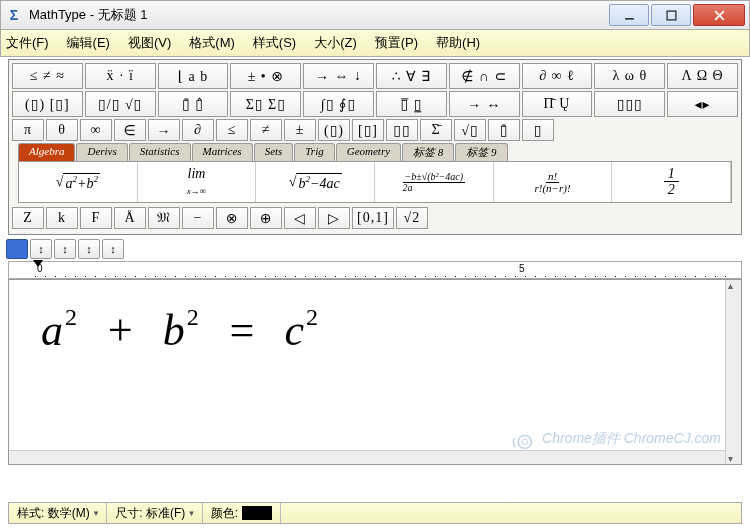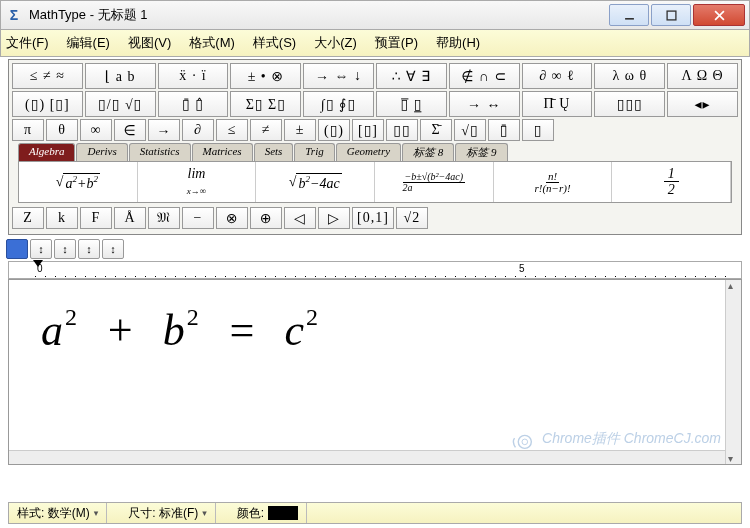--- a/index.html
+++ b/index.html
@@ -17,21 +17,21 @@
 .menubar span { cursor:default; }
 
 .palette-frame { border:1px solid #888; margin:2px 8px 0 8px; background:#f4f4f0; padding:3px; }
 .prow { display:flex; gap:2px; margin-bottom:2px; }
 .pbtn { border:1px solid #999; background:linear-gradient(#fff,#eee); height:26px; display:flex; align-items:center; justify-content:center; font-family:"Cambria Math","Times New Roman",serif; font-size:14px; letter-spacing:1px; padding:0 4px; cursor:default; flex:1; min-width:0; white-space:nowrap;}
 .pbtn.nar { flex:0 0 auto; min-width:34px;}
 .prow.small .pbtn { height:22px; font-size:14px; flex:0 0 auto; min-width:32px; }
 
 .tabbar { display:flex; gap:1px; margin:2px 0 0 6px; font-size:11px; }
 .tab { background:#d8d4c8; border:1px solid #999; border-bottom:none; padding:1px 10px; border-radius:3px 3px 0 0; font-family:"Times New Roman",serif; font-style:italic; }
-.tab.active { background:#7f1d1d; color:#fff; font-style:italic; }
+.tab.active { background:#c2410c; color:#fff; font-style:italic; }
 
 .template-row { display:flex; gap:0; border:1px solid #999; background:#fff; margin:0 6px; }
 .template-row .tcell { border-right:1px solid #ccc; flex:1; display:flex; align-items:center; justify-content:center; height:40px; font-family:"Cambria Math","Times New Roman",serif; font-size:14px; font-style:italic; }
 
 .iconrow { display:flex; gap:2px; margin:4px 6px 2px 6px; flex-wrap:wrap; }
 .ib { width:22px; height:20px; border:1px solid #999; background:linear-gradient(#fff,#eaeaea); display:flex; align-items:center; justify-content:center; font-size:11px; border-radius:2px;}
 .ib.blue { background:#3b6fd6; border-color:#2a4f9c;}
 
 .ruler { height:18px; background:#fff; border:1px solid #aaa; margin:2px 8px 0 8px; position:relative; font-size:10px; }
 .ruler .tick0 { position:absolute; left:28px; top:1px; }
@@ -42,21 +42,21 @@
 .canvas { margin:0 8px 4px 8px; border:1px solid #999; background:#fff; height:186px; position:relative; overflow:hidden; }
 .eq { position:absolute; left:32px; top:24px; font-family:Liberation Serif, serif; font-style:italic; font-size:44px; letter-spacing:2px; }
 .eq sup { font-size:24px; font-style:normal; vertical-align:20px; }
 .canvas .vscroll { position:absolute; right:0; top:0; width:16px; height:100%; background:#eee; border-left:1px solid #ccc;}
 .canvas .vscroll::before{content:"▴";position:absolute;top:0;left:2px;font-size:10px;color:#666;}
 .canvas .vscroll::after{content:"▾";position:absolute;bottom:0;left:2px;font-size:10px;color:#666;}
 .canvas .hscroll { position:absolute; left:0; bottom:0; right:16px; height:14px; background:#eee; border-top:1px solid #ccc;}
 .watermark { position:absolute; right:20px; bottom:14px; font-size:14px; color:#bcd0e6; font-style:italic; display:flex; align-items:flex-start; gap:6px;}
 .watermark svg{width:28px;height:20px;}
 
-.statusbar { position:absolute; bottom:4px; left:8px; right:8px; height:22px; background:linear-gradient(#fcfcd8,#f6f2c0); border:1px solid #aaa; display:flex; align-items:center; font-size:12px;gap:13px; }
+.statusbar { position:absolute; bottom:4px; left:8px; right:8px; height:22px; background:linear-gradient(#fcfcd8,#f6f2c0); border:1px solid #aaa; display:flex; align-items:center; font-size:12px; }
 .statusbar .cell { border-right:1px solid #bbb; padding:0 8px; height:100%; display:flex; align-items:center;}
 .statusbar .swatch { width:30px; height:14px; background:#000; display:inline-block; margin-left:4px;}
 .statusbar .dd::after{content:"▾"; font-size:9px; margin-left:4px; color:#555;}
 </style>
 </head>
 <body>
 
 <div class="titlebar">
   <div class="app-icon">Σ</div>
   <div class="title">MathType - 无标题 1</div>
@@ -87,22 +87,22 @@
   <span>格式(M)</span>
   <span>样式(S)</span>
   <span>大小(Z)</span>
   <span>预置(P)</span>
   <span>帮助(H)</span>
 </div>
 
 <div class="palette-frame">
   <div class="prow">
     <div class="pbtn">≤ ≠ ≈</div>
+    <div class="pbtn">ẍ · ï</div>
     <div class="pbtn">⌊ a b</div>
-    <div class="pbtn">ẍ · ï</div>
     <div class="pbtn">± • ⊗</div>
     <div class="pbtn">→ ⇔ ↓</div>
     <div class="pbtn">∴ ∀ ∃</div>
     <div class="pbtn">∉ ∩ ⊂</div>
     <div class="pbtn">∂ ∞ ℓ</div>
     <div class="pbtn">λ ω θ</div>
     <div class="pbtn">Λ Ω Θ</div>
   </div>
   <div class="prow">
     <div class="pbtn">(▯) [▯]</div>

